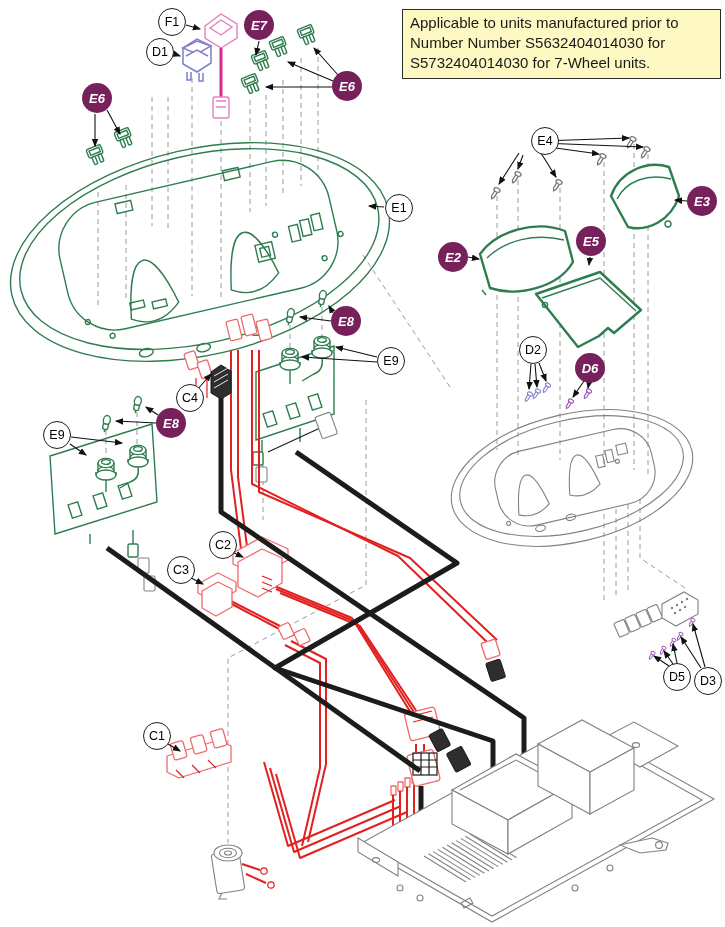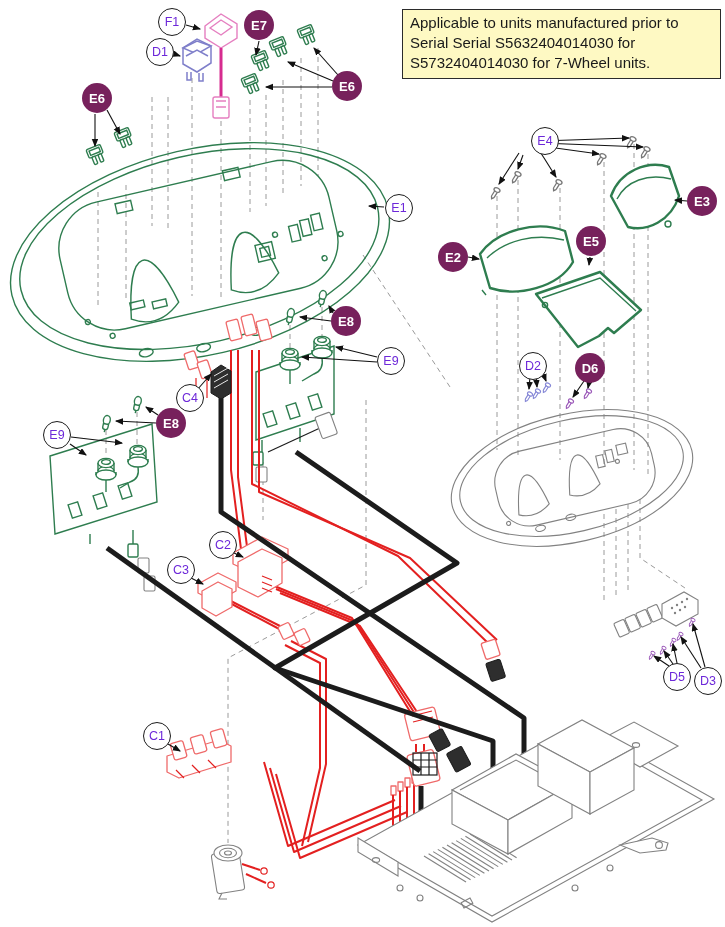--- a/index.html
+++ b/index.html
@@ -4,25 +4,25 @@
 <style>
   html,body{margin:0;padding:0;background:#fff;}
   .stage{position:relative;width:725px;height:927px;background:#fff;overflow:hidden;
          font-family:"Liberation Sans",sans-serif;}
   .stage svg{position:absolute;left:0;top:0;}
   
   .note{position:absolute;left:402px;top:9px;width:303px;border:1.6px solid #2b2b2b;
         padding:3px 7px 5px 7px;font-size:15px;line-height:20px;color:#1a1a1a;background:#fef9c3;}
   
   .co{position:absolute;width:28px;height:28px;border:1.6px solid #1c1c1c;border-radius:50%;
-      background:#fff;color:#6d28d9;font-size:12.5px;display:flex;align-items:center;
+      background:#fff;color:#000000;font-size:12.5px;display:flex;align-items:center;
       justify-content:center;box-sizing:border-box;z-index:5;}
   .badge{position:absolute;width:30px;height:30px;border-radius:50%;background:#77215c;
       color:#fff;font-size:13px;font-weight:bold;display:flex;align-items:center;
-      justify-content:center;box-sizing:border-box;z-index:5;}
+      justify-content:center;box-sizing:border-box;z-index:5;font-style:italic;}
   
   .gw{stroke:#2e7d4f;fill:none;stroke-width:1.4;}
   .gwf{stroke:#2e7d4f;fill:#fff;stroke-width:1.4;}
   .gwp{stroke:#2e7d4f;fill:#fff;stroke-width:2.4;stroke-linejoin:round;}
   .gray{stroke:#828282;fill:#fff;stroke-width:1.1;}
   .grayn{stroke:#828282;fill:none;stroke-width:1.1;}
   .dash{stroke:#9a9a9a;fill:none;stroke-width:1;stroke-dasharray:5 4;}
   .red{stroke:#e32020;fill:none;stroke-width:2;stroke-linejoin:round;}
   .redt{stroke:#e32020;fill:none;stroke-width:1.2;}
   .redc{stroke:#ef6a6a;fill:#fff;stroke-width:1.3;stroke-linejoin:round;}
@@ -442,29 +442,29 @@
     <line x1="331" y1="321" x2="300" y2="317"></line>
     <line x1="158" y1="415" x2="146" y2="407"></line>
     <line x1="156" y1="423" x2="116" y2="421"></line>
     <line x1="584" y1="381" x2="573" y2="397"></line>
     <line x1="589" y1="383" x2="588" y2="388"></line>
   </g>
 </svg>
 
 <div class="note">
   <div>Applicable to units manufactured prior to</div>
-  <div>Serial Serial S5632404014030 for</div>
+  <div>Number Number S5632404014030 for</div>
   <div>S5732404014030 for 7-Wheel units.</div>
 </div>
 
 <div class="co" style="left:158px;top:8px">F1</div>
 <div class="co" style="left:146px;top:38px">D1</div>
 <div class="co" style="left:385px;top:194px">E1</div>
 <div class="co" style="left:531px;top:127px">E4</div>
-<div class="co" style="left:519px;top:352px">D2</div>
+<div class="co" style="left:519px;top:336px">D2</div>
 <div class="co" style="left:377px;top:347px">E9</div>
 <div class="co" style="left:176px;top:384px">C4</div>
 <div class="co" style="left:43px;top:421px">E9</div>
 <div class="co" style="left:209px;top:531px">C2</div>
 <div class="co" style="left:167px;top:556px">C3</div>
 <div class="co" style="left:143px;top:722px">C1</div>
 <div class="co" style="left:663px;top:663px">D5</div>
 <div class="co" style="left:694px;top:667px">D3</div>
 
 <div class="badge" style="left:244px;top:10px">E7</div>

